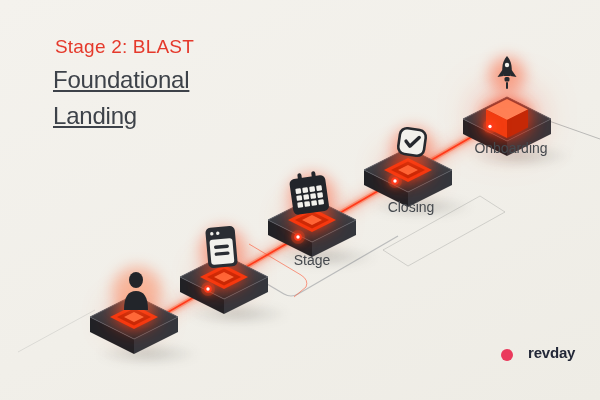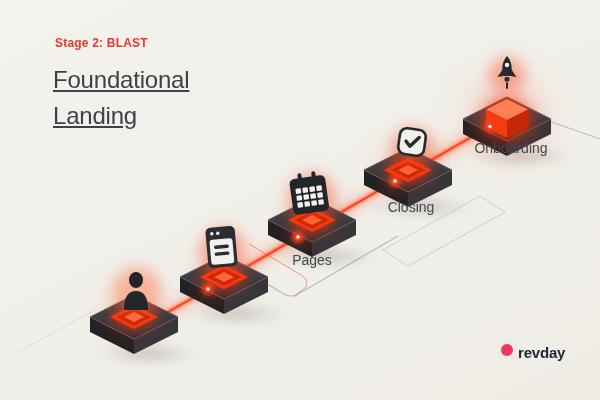--- a/index.html
+++ b/index.html
@@ -4,37 +4,37 @@
 <style>
   html,body{margin:0;padding:0;}
   #canvas{
     position:relative;width:600px;height:400px;overflow:hidden;
     background:linear-gradient(155deg,#f4f2ed 0%,#f1efe9 55%,#eeece5 100%);
     font-family:"Liberation Sans", sans-serif;
   }
   .abs{position:absolute;}
   svg{display:block;overflow:visible;}
   
-  .stage-label{left:55px;top:36px;font-size:12px;font-weight:700;letter-spacing:.2px;color:#e5392b;}
+  .stage-label{left:55px;top:36px;font-size:19px;font-weight:400;letter-spacing:.2px;color:#e5392b;}
   .title{left:53px;top:62px;font-size:24px;line-height:36px;font-weight:500;color:#3d4249;letter-spacing:-.2px;text-decoration:underline;}
   
   .node-label{font-size:14px;color:#45494e;text-align:center;}
   
   .pshadow{width:104px;height:22px;border-radius:50%;
     background:radial-gradient(ellipse at center,rgba(55,55,48,.22),rgba(55,55,48,0) 70%);
     filter:blur(4px);}
   
   .iglow{border-radius:50%;filter:blur(6px);}
   .glow-warm{background:radial-gradient(circle,rgba(255,150,100,.65) 0%,rgba(255,90,40,.35) 45%,rgba(255,90,40,0) 72%);}
   .glow-red{background:radial-gradient(circle,rgba(255,95,45,.60) 0%,rgba(255,60,20,.30) 48%,rgba(255,60,20,0) 72%);}
   .pad-glow{filter:drop-shadow(0 0 7px rgba(255,58,16,.85)) drop-shadow(0 0 16px rgba(255,58,16,.45));}
   .cube-glow{filter:drop-shadow(0 0 8px rgba(255,48,10,.95)) drop-shadow(0 0 20px rgba(255,48,10,.55));}
   .line-glow{filter:drop-shadow(0 0 3px rgba(255,70,28,.9)) drop-shadow(0 0 8px rgba(255,70,28,.45));}
   
-  .logo{left:501px;top:344px;display:flex;align-items:flex-start;gap:5px;}
+  .logo{left:501px;top:344px;display:flex;align-items:flex-end;gap:15px;}
   .logo-dot{width:12px;height:12px;border-radius:50%;background:#ea3a5c;}
   .logo-text{font-size:15px;font-weight:700;color:#232838;letter-spacing:-.2px;}
 </style>
 </head>
 <body>
 
 <div id="canvas">
 
   <svg width="0" height="0" class="abs">
     <defs>
@@ -122,21 +122,21 @@
       <rect x="6" y="22" width="5.4" height="5.2" rx="1"></rect>
         <rect x="13" y="22" width="5.4" height="5.2" rx="1"></rect>
         <rect x="20" y="22" width="5.4" height="5.2" rx="1"></rect>
         <rect x="27" y="22" width="5.4" height="5.2" rx="1"></rect>
       <rect x="6" y="29" width="5.4" height="5.2" rx="1"></rect>
         <rect x="13" y="29" width="5.4" height="5.2" rx="1"></rect>
         <rect x="20" y="29" width="5.4" height="5.2" rx="1"></rect>
         <rect x="27" y="29" width="5.4" height="5.2" rx="1"></rect>
     </g>
   </svg>
-  <div class="abs node-label" style="left:262px;top:252px;width:100px">Pages</div>
+  <div class="abs node-label" style="left:262px;top:252px;width:100px">Stage</div>
 
   <div class="abs pshadow" style="left:370px;top:196px"></div>
   <svg class="abs" style="left:360px;top:144px" width="96" height="70">
     <polygon points="4,26 48,48 48,63 4,41" fill="#1e2126"></polygon>
     <polygon points="48,48 92,26 92,41 48,63" fill="#31363d"></polygon>
     <polygon points="48,4 92,26 48,48 4,26" fill="url(#topFace)" stroke="#565c64" stroke-width="1" stroke-linejoin="round"></polygon>
     <g class="pad-glow">
       <polygon points="48,14 72,26 48,38 24,26" fill="#f6380f"></polygon>
       <polygon points="48,17.5 65,26 48,34.5 31,26" fill="#c82705"></polygon>
       <polygon points="48,21 58,26 48,31 38,26" fill="#ff6a3a"></polygon>

